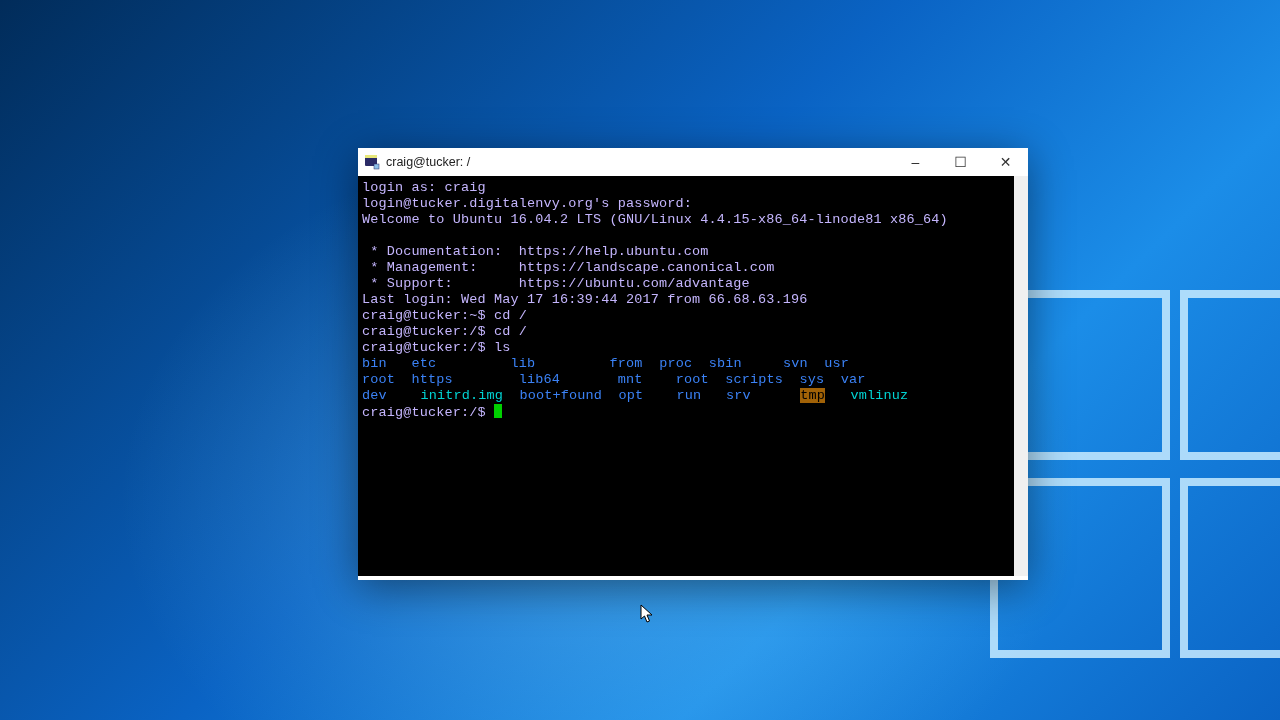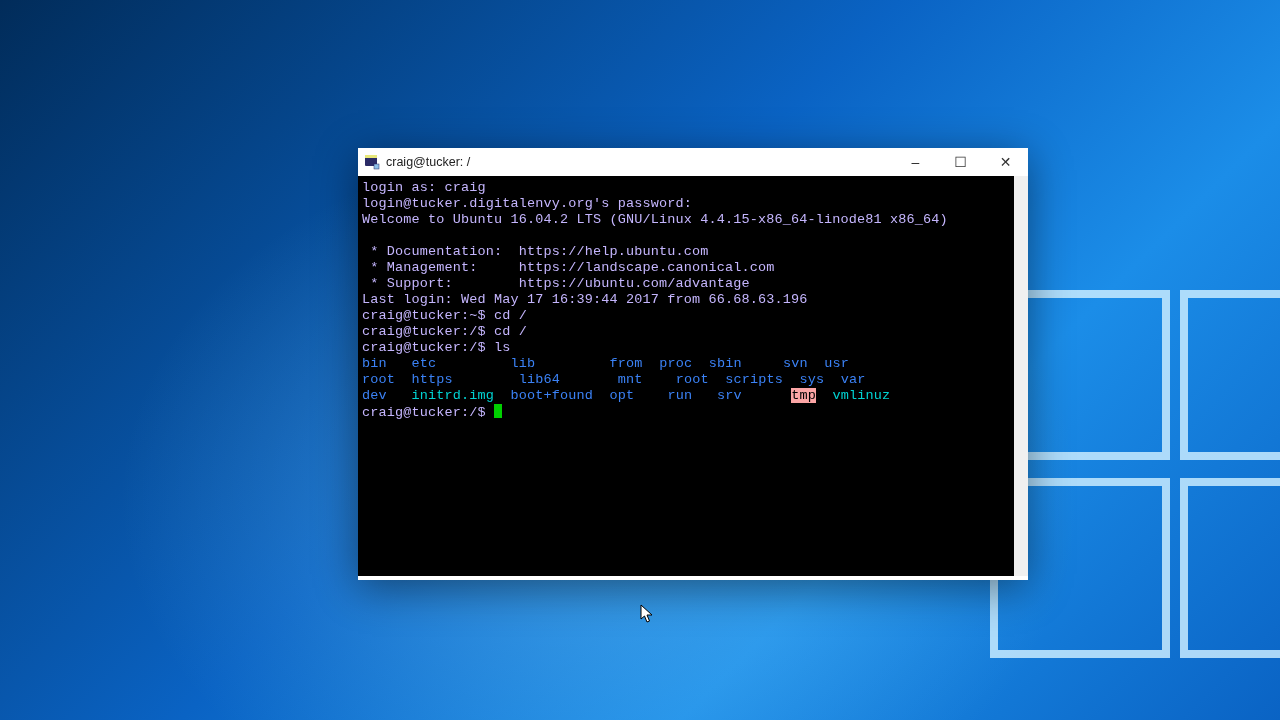--- a/index.html
+++ b/index.html
@@ -83,23 +83,23 @@
 
   pre.term {
     margin: 0;
     font-family: Consolas, "Courier New", monospace;
     font-size: 13.5px;
     line-height: 16px;
     letter-spacing: 0.15px;
     white-space: pre;
   }
   .dir   { color: #3b82f6; }          
-  .sym   { color: #00d3d3; }          
+  .sym   { color: #00d3d3; margin-left: 9px; }          
   .plain { color: #c4b5fd; }          
-  .tmp   { background: #fca5a5; color: #000; }
+  .tmp   { background: #a16207; color: #000; }
   .cursor {
     display: inline-block;
     width: 8px; height: 14px;
     background: #00d000;
     vertical-align: -2px;
   }
 
   
   .cursor-img {
     position: absolute;

